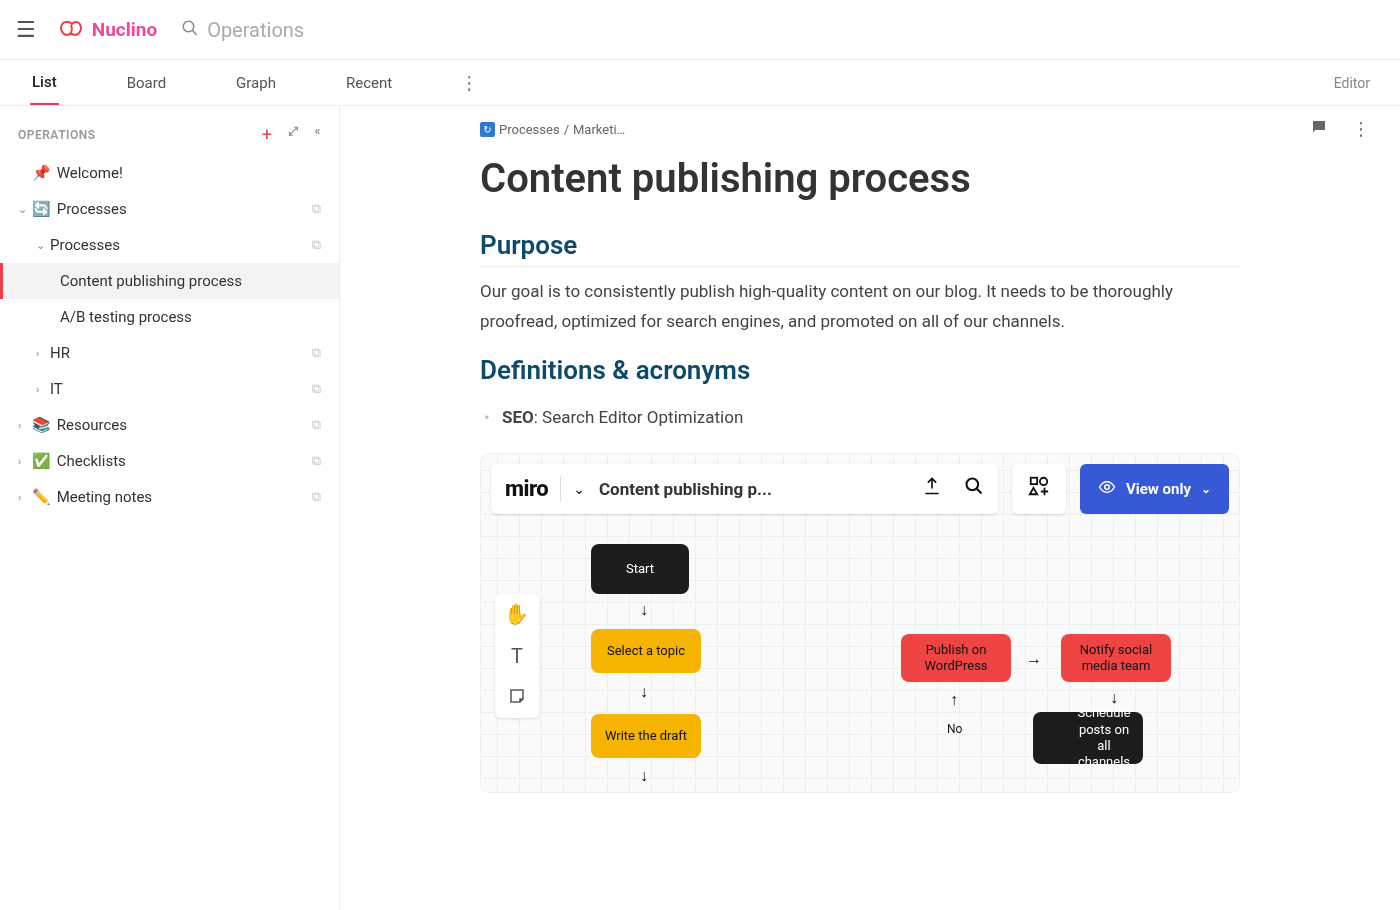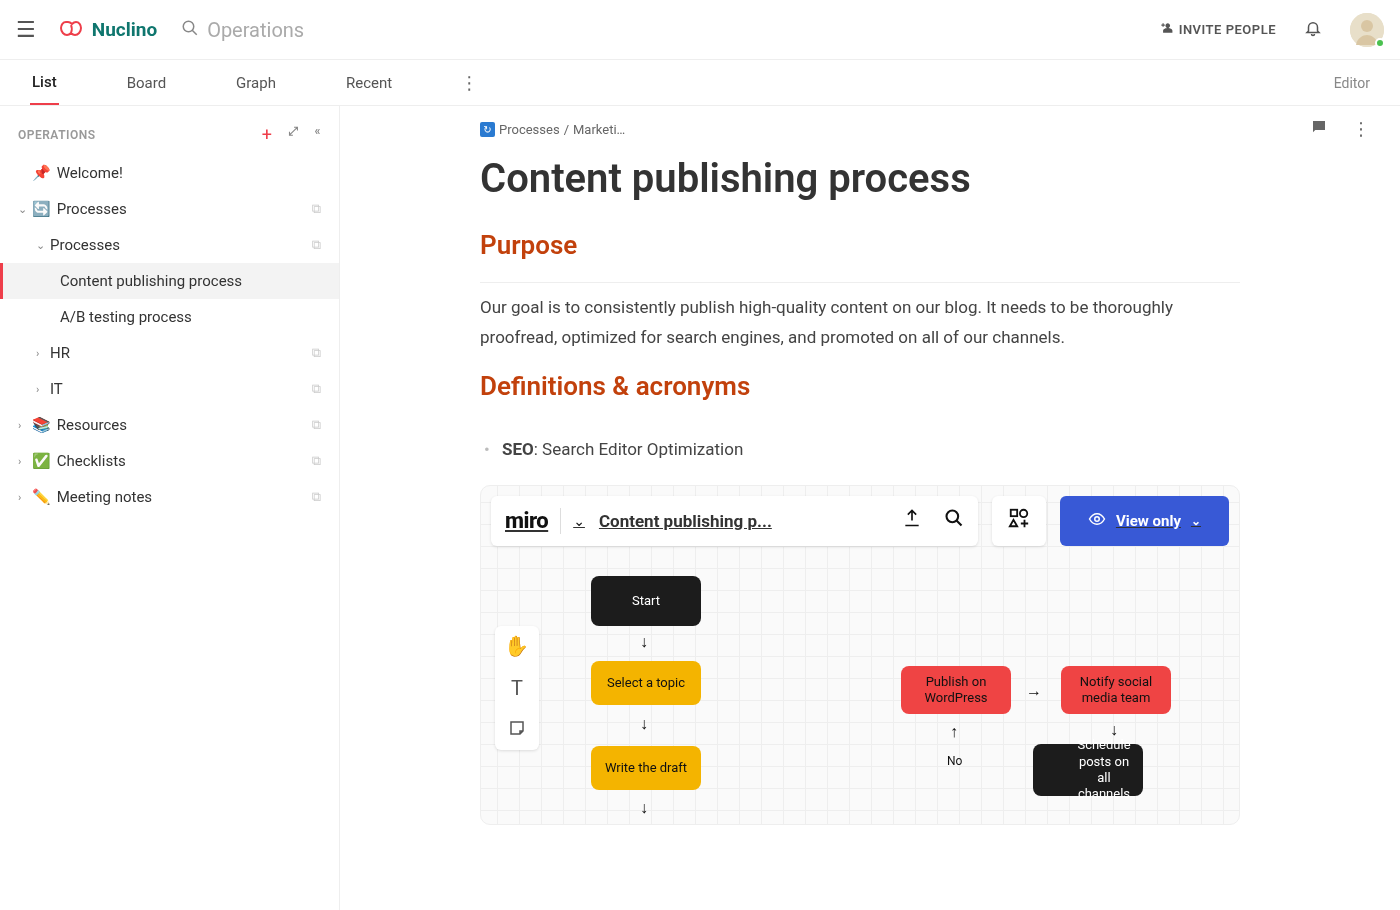--- a/index.html
+++ b/index.html
@@ -1,20 +1,20 @@
 <!DOCTYPE html>
 <html><head>
 <meta charset="utf-8">
 <style>
 * { box-sizing: border-box; margin: 0; padding: 0; }
 body { font-family: -apple-system, BlinkMacSystemFont, "Segoe UI", Roboto, sans-serif; color: #333; background: #fff; width: 1400px; height: 910px; overflow: hidden; }
 
 .topbar { display:flex; align-items:center; height:60px; padding:0 16px; border-bottom:1px solid #eee; }
 .topbar .hamburger { font-size:22px; color:#555; cursor:pointer; margin-right:24px; }
-.topbar .logo { display:flex; align-items:center; font-weight:700; color:#0f766e; font-size:19px; margin-right:24px; }
+.topbar .logo { display:flex; align-items:center; font-weight:700; color:#ec4899; font-size:19px; margin-right:24px; }
 .topbar .logo svg { margin-right:6px; }
 .topbar .search { display:flex; align-items:center; color:#aaa; font-size:20px; }
 .topbar .search .sicon { margin-right:8px; color:#888; }
 .topbar .right { margin-left:auto; display:flex; align-items:center; gap:28px; }
 .topbar .invite { font-size:13px; font-weight:600; letter-spacing:.5px; color:#555; display:flex; align-items:center; gap:6px; }
 .topbar .bell { color:#555; font-size:18px; }
 .topbar .avatar { width:34px; height:34px; border-radius:50%; background:#e8dfc9; position:relative; display:flex; align-items:center; justify-content:center; font-size:22px; }
 .topbar .avatar .dot{ position:absolute; right:-1px; bottom:-1px; width:10px; height:10px; border-radius:50%; background:#4ac14f; border:2px solid #fff; }
 
 .viewbar { display:flex; align-items:center; height:46px; padding:0 30px; border-bottom:1px solid #eee; font-size:15px; color:#555;gap:36px; }
@@ -38,36 +38,36 @@
 .sidebar .lvl1 { padding-left:18px; }
 .sidebar .lvl2 { padding-left:36px; }
 .sidebar .lvl3 { padding-left:60px; }
 
 .content { flex:1; position:relative; overflow:auto; padding:16px 60px 0 0; }
 .content .pageactions { position:absolute; right:30px; top:12px; display:flex; gap:24px; color:#666; font-size:18px; }
 .content .inner { margin-left:140px; max-width:760px; }
 .breadcrumb { font-size:13px; color:#666; display:flex; align-items:center; gap:4px; }
 .breadcrumb .bicon{ background:#2a7ad1; color:#fff; width:15px; height:15px; display:inline-flex; align-items:center; justify-content:center; font-size:10px; border-radius:2px; }
 h1.title { font-size:40px; font-weight:600; color:#333; margin:18px 0 28px; }
-h2.sec { font-size:26px; font-weight:600; color:#c2410c; margin:18px 0 10px; border-bottom:1px solid #eee; padding-bottom:22px; }
+h2.sec { font-size:26px; font-weight:600; color:#0c4a6e; margin:18px 0 10px; border-bottom:1px solid #eee; padding-bottom:6px; }
 h2.sec.nb { border:none; }
 p.body { font-size:17px; color:#444; line-height:1.75; margin-bottom:18px; }
 ul.defs { list-style:none; margin:6px 0 20px; }
 ul.defs li { font-size:17px; color:#444; line-height:1.9; padding-left:22px; position:relative; }
 ul.defs li::before { content:"•"; position:absolute; left:4px; color:#bbb; }
 .mention { color:#2a7ad1; }
 
 .miro { border:1px solid #eee; border-radius:10px; background:#fafafa; margin-top:14px; height:340px; position:relative; overflow:hidden; }
-.miro .mbar { position:absolute; top:10px; left:10px; right:10px; display:flex; gap:14px; align-items:stretch; height:50px;text-decoration:underline; }
+.miro .mbar { position:absolute; top:10px; left:10px; right:10px; display:flex; gap:14px; align-items:stretch; height:50px; }
 .miro .mbox { background:#fff; border-radius:6px; box-shadow:0 1px 3px rgba(0,0,0,.12); display:flex; align-items:center; padding:0 14px; }
 .miro .mlogo { font-weight:800; font-size:22px; color:#111; letter-spacing:-.5px; }
 .miro .divider { width:1px; height:26px; background:#ddd; margin:0 12px; }
 .miro .mtitle { font-weight:700; font-size:17px; }
 .miro .micon { font-size:20px; color:#111; }
-.miro .viewonly { background:#3859d6; color:#fff; border-radius:6px; padding:0 28px; font-weight:700; font-size:15px; display:flex; align-items:center; gap:10px; }
+.miro .viewonly { background:#3859d6; color:#fff; border-radius:6px; padding:0 18px; font-weight:700; font-size:15px; display:flex; align-items:center; gap:10px; }
 .miro .tools { position:absolute; left:14px; top:140px; background:#fff; border-radius:6px; box-shadow:0 1px 3px rgba(0,0,0,.12); width:44px; display:flex; flex-direction:column; align-items:center; padding:8px 0; gap:18px; }
 .miro .tools .t { font-size:20px; color:#555; }
 .miro .canvas { position:absolute; inset:0; background-image:linear-gradient(#eee 1px,transparent 1px),linear-gradient(90deg,#eee 1px,transparent 1px); background-size:22px 22px; background-position:-6px -6px; }
 .miro .node { position:absolute; border-radius:8px; display:flex; align-items:center; justify-content:center; font-size:13px; text-align:center; padding:6px 10px; line-height:1.25; }
 .miro .black { background:#1c1c1c; color:#fff; }
 .miro .yellow { background:#f4b400; color:#111; }
 .miro .pink { background:#ef4444; color:#111; }
 .arrow { position:absolute; color:#111; }
 </style>
 </head>
@@ -82,43 +82,20 @@
     <span>Nuclino</span>
   </div>
   <div class="search">
     <span class="sicon">
       <svg width="18" height="18" viewBox="0 0 24 24" fill="none" stroke="#888" stroke-width="2">
           <circle cx="10" cy="10" r="7"></circle>
           <line x1="21" y1="21" x2="15" y2="15"></line>
         </svg>
     </span>
     <span>Operations</span>
-  </div>
-  <div class="right">
-    <div class="invite">
-      <span>
-        <svg width="14" height="14" viewBox="0 0 24 24" fill="#555">
-            <path d="M15 12c2 0 4-2 4-4s-2-4-4-4-4 2-4 4 2 4 4 4zm-9-2h2V8h2V6H8V4H6v2H4v2h2v2zm9 2c-3 0-8 1.5-8 4.5V20h16v-3.5c0-3-5-4.5-8-4.5z"></path>
-          </svg>
-      </span>
-      <span>INVITE PEOPLE</span>
-    </div>
-    <div class="bell">
-      <svg width="18" height="18" viewBox="0 0 24 24" fill="none" stroke="#555" stroke-width="2">
-          <path d="M18 16v-5a6 6 0 10-12 0v5l-2 2h16l-2-2zM10 20a2 2 0 004 0"></path>
-        </svg>
-    </div>
-    <div class="avatar">
-      <svg width="34" height="34" viewBox="0 0 34 34">
-          <circle cx="17" cy="17" r="17" fill="#e8dfc9"></circle>
-          <circle cx="17" cy="13" r="6" fill="#d9c6a3"></circle>
-          <path d="M6 32c1-7 7-10 11-10s10 3 11 10" fill="#d9c6a3"></path>
-        </svg>
-      <span class="dot"></span>
-    </div>
   </div>
 </div>
 
 <div class="viewbar">
   <div class="tab active">List</div>
   <div class="tab">Board</div>
   <div class="tab">Graph</div>
   <div class="tab">Recent</div>
   <div class="more">⋮</div>
   <div class="saved">Editor</div>
@@ -253,21 +230,21 @@
         </div>
 
         <div class="tools">
           <span class="t" style="color:#3859d6;">✋</span>
           <span class="t">T</span>
           <span class="t"><svg width="18" height="18" viewBox="0 0 24 24" fill="none" stroke="#555" stroke-width="2">
                 <path d="M4 4h16v12l-4 4H4V4z M16 20v-4h4"></path>
               </svg></span>
         </div>
 
-        <div class="node black" style="left:110px; top:90px; width:110px; height:50px;">Start</div>
+        <div class="node black" style="left:110px; top:90px; width:98px; height:50px;">Start</div>
         <div class="node yellow" style="left:110px; top:175px; width:110px; height:44px;">Select a topic</div>
         <div class="node yellow" style="left:110px; top:260px; width:110px; height:44px;">Write the draft</div>
         <div class="node pink" style="left:420px; top:180px; width:110px; height:48px;">Publish on WordPress</div>
         <div class="node pink" style="left:580px; top:180px; width:110px; height:48px;">Notify social media team</div>
         <div class="node black" style="left:552px; top:258px; width:110px; height:52px;padding-left:42px;">Schedule posts on all channels</div>
         <span class="arrow" style="left:159px; top:146px;">↓</span>
         <span class="arrow" style="left:159px; top:228px;">↓</span>
         <span class="arrow" style="left:159px; top:312px;">↓</span>
         <span class="arrow" style="left:469px; top:236px;">↑</span>
         <span class="arrow" style="left:466px; top:268px; font-size:12px;">No</span>

